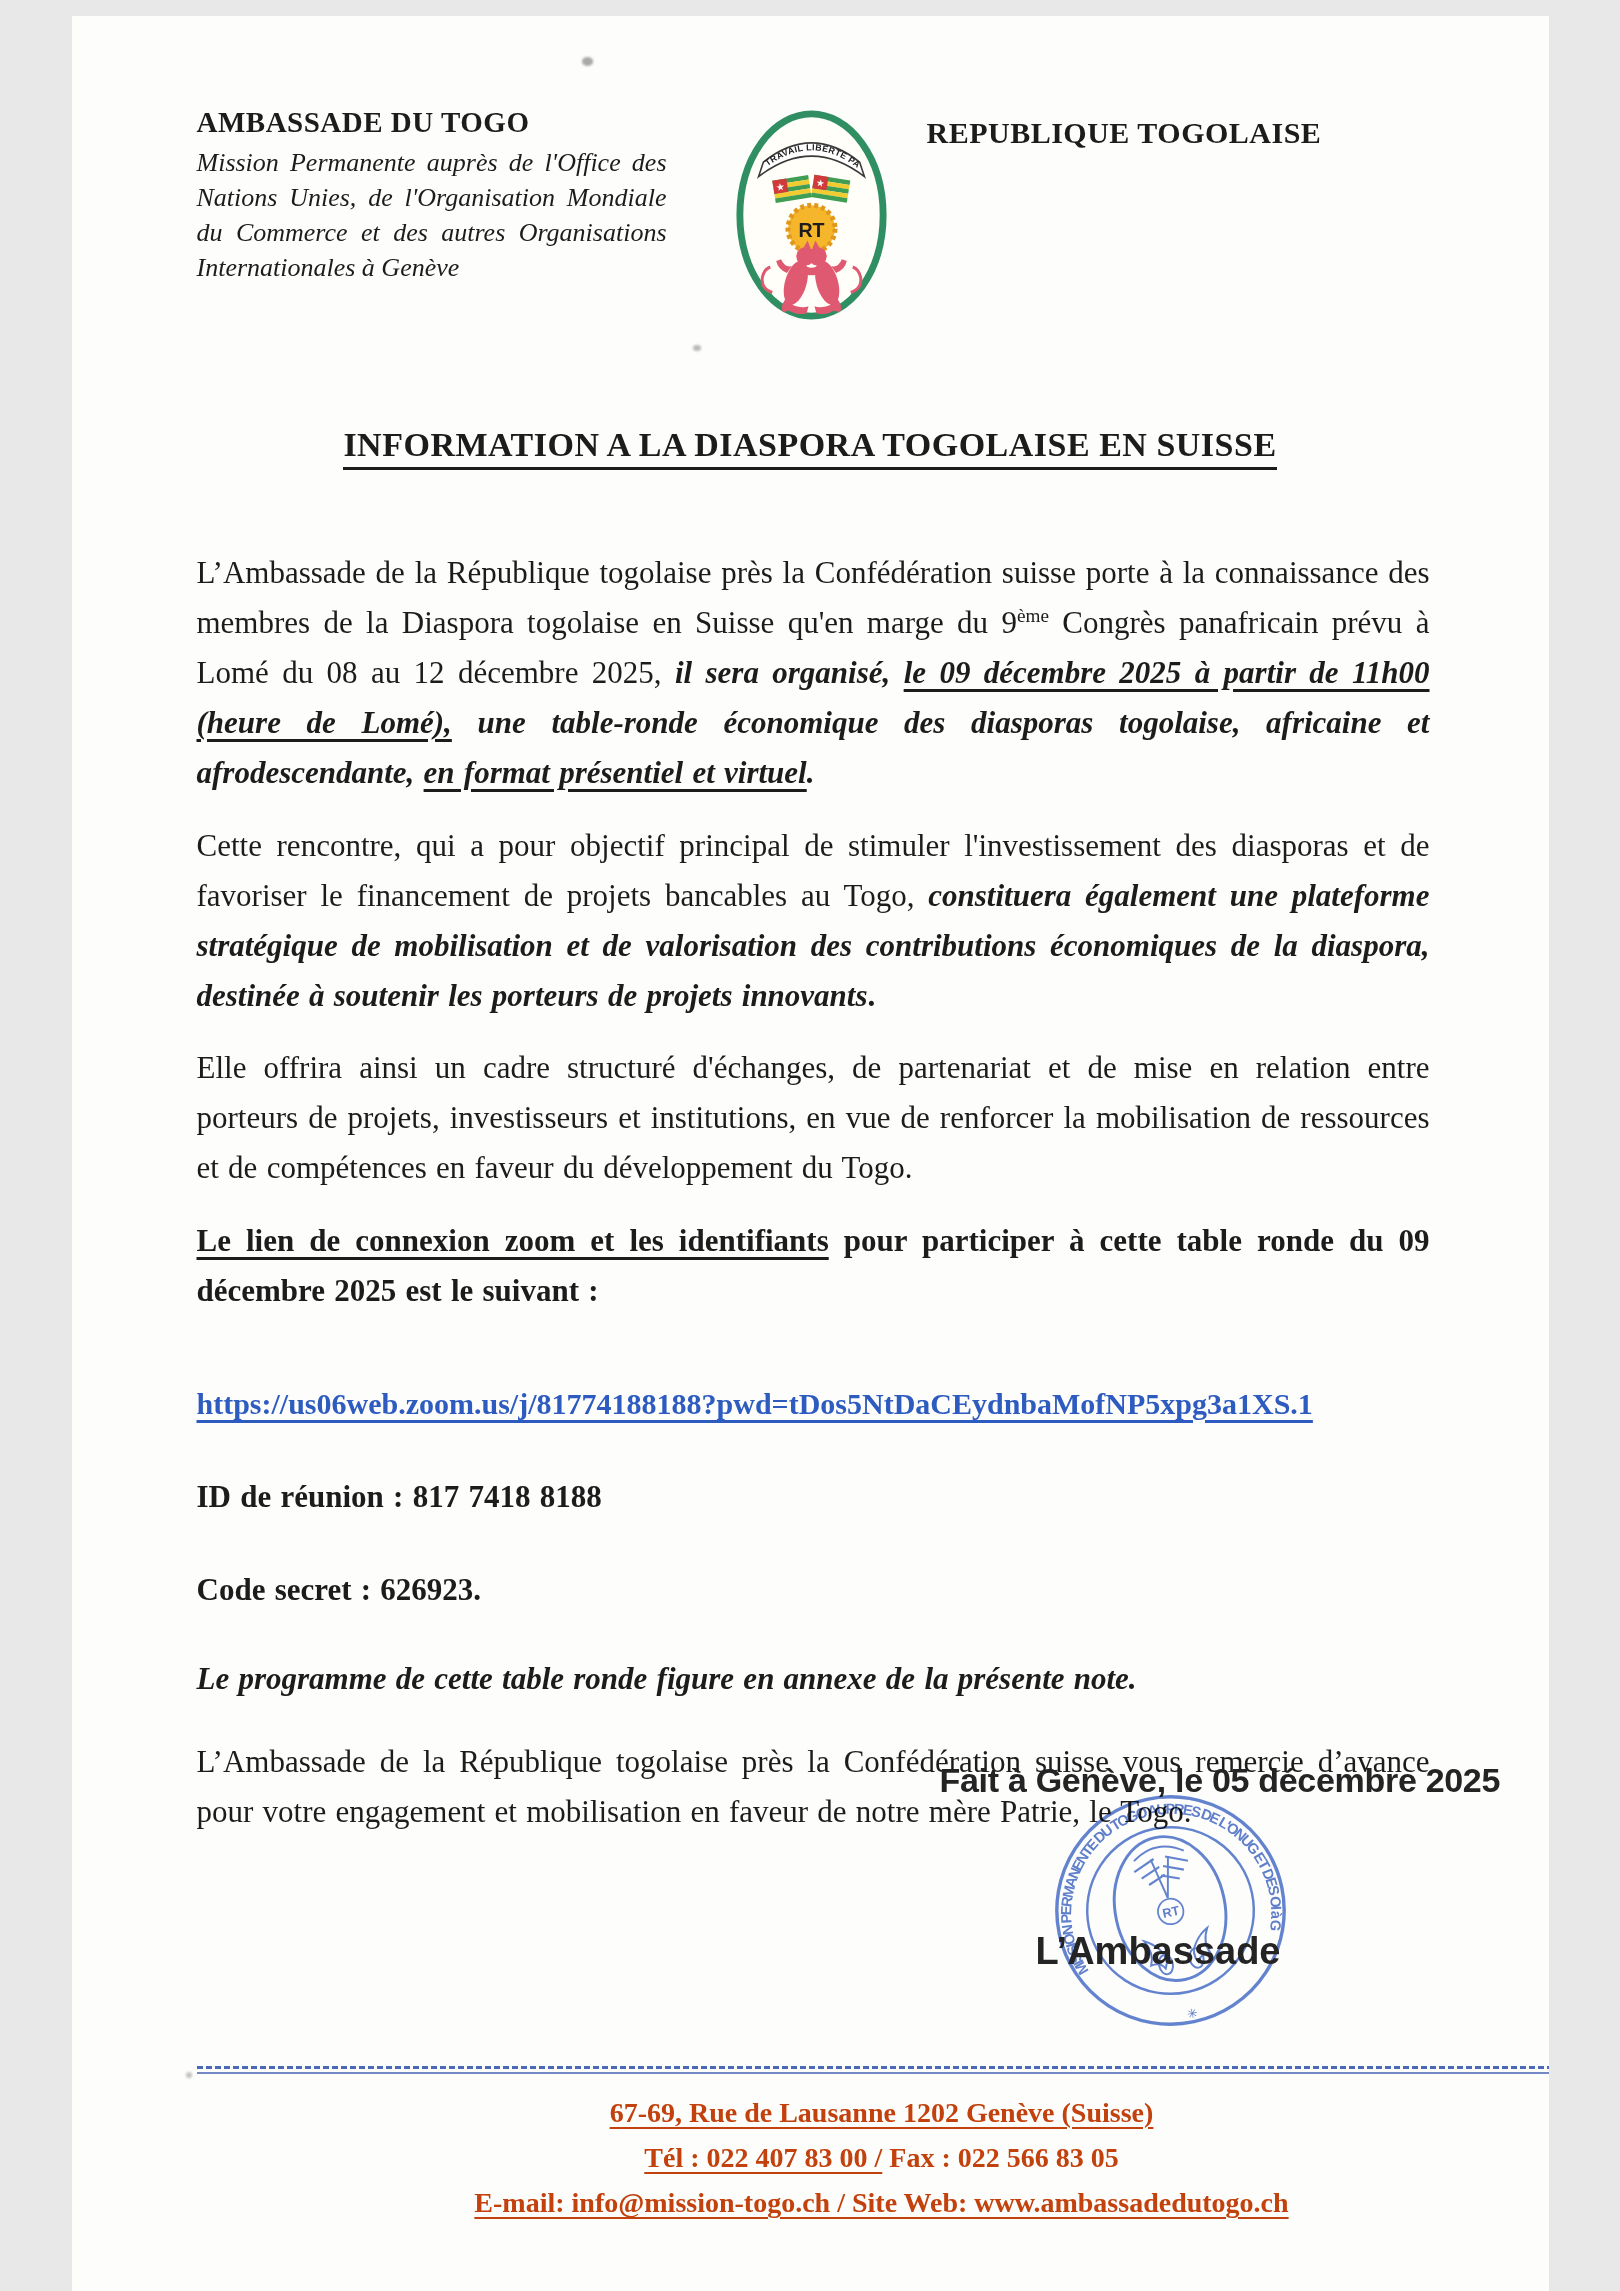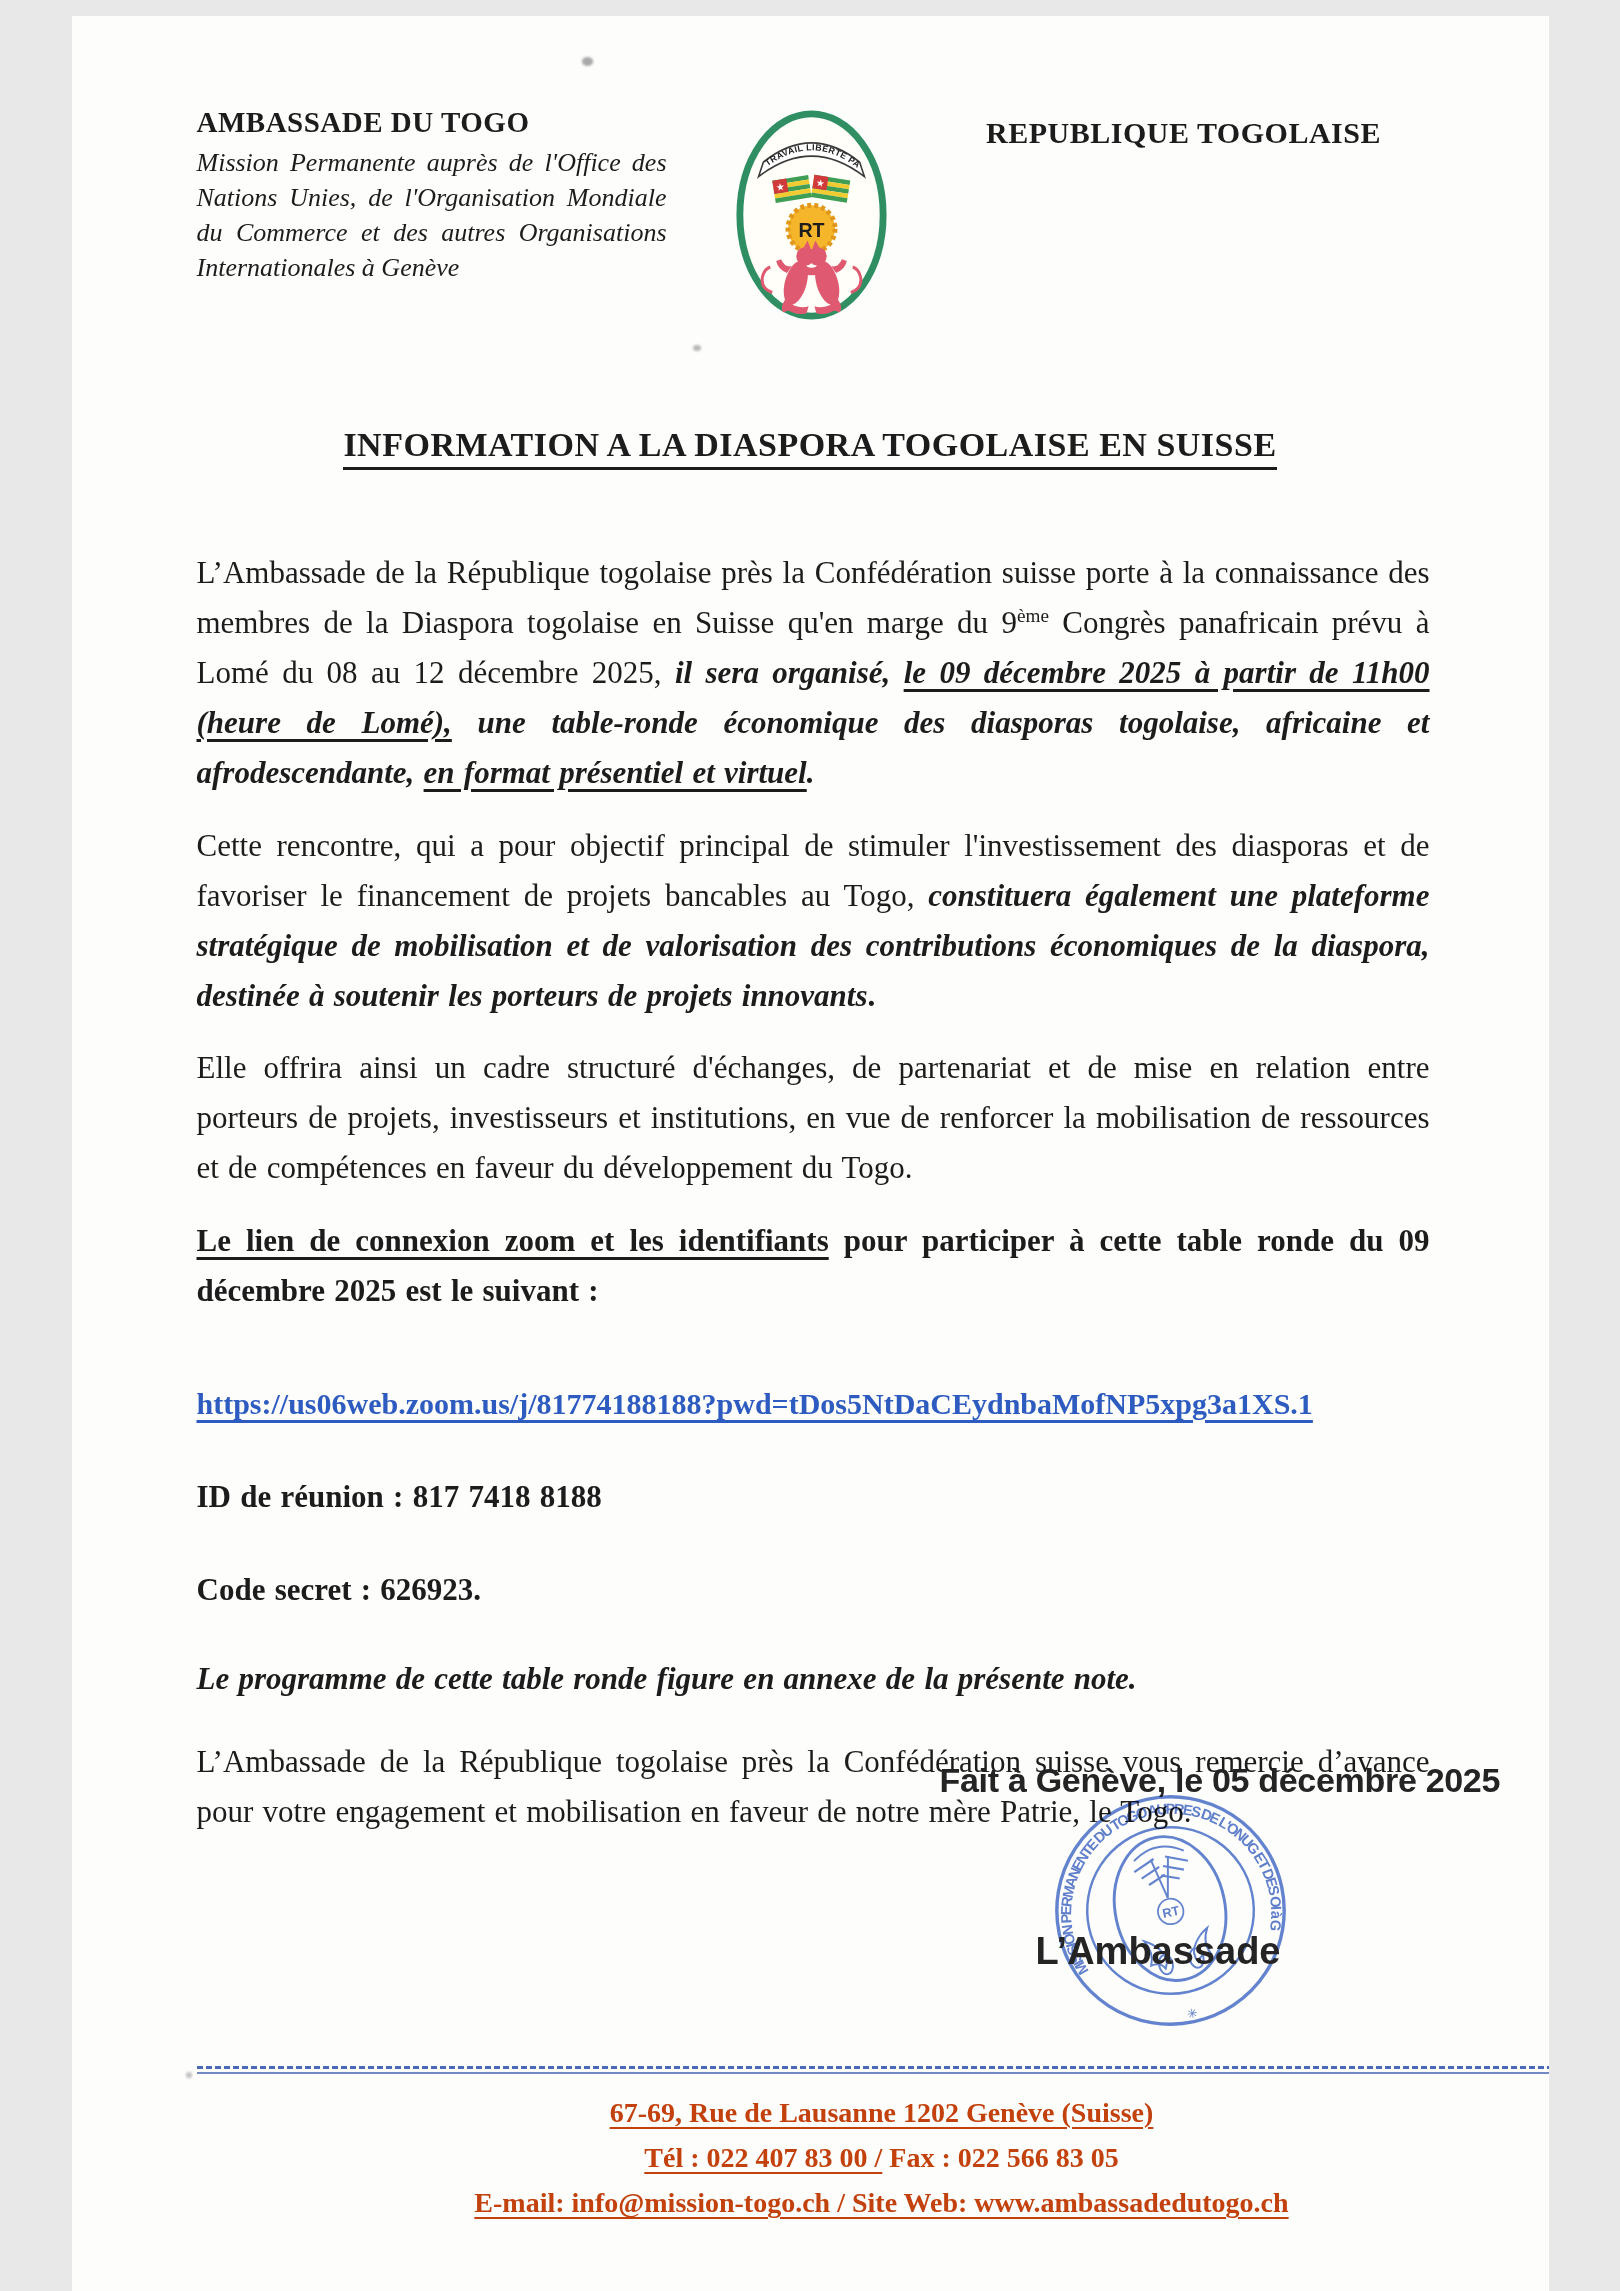--- a/index.html
+++ b/index.html
@@ -16,21 +16,21 @@
   .letterhead{
     position:relative;
     display:flex;
     padding:90px 108px 0 125px;
     align-items:flex-start;
   }
   .lh-left{width:470px;}
   .lh-title{font-weight:bold;font-size:29px;letter-spacing:0.5px;margin-bottom:5.9px;}
   .lh-sub{font-style:italic;font-size:26px;line-height:35px;text-align:justify;}
   .lh-emblem{width:231px;flex:0 0 auto;display:flex;justify-content:center;margin-left:29px;}
-  .lh-right{flex:1;text-align:center;padding-top:9.8px;}
+  .lh-right{flex:1;padding-top:9.8px;}
   .lh-right .rt-title{font-weight:bold;font-size:30px;letter-spacing:0.5px;}
   .lh-right .rt-motto{font-style:italic;font-size:28px;margin-top:7.8px;}
   
   .doc-title{
     text-align:center;
     margin:102px 0 0 0;
     font-size:34px;
     font-weight:bold;
     letter-spacing:0.5px;
   }

